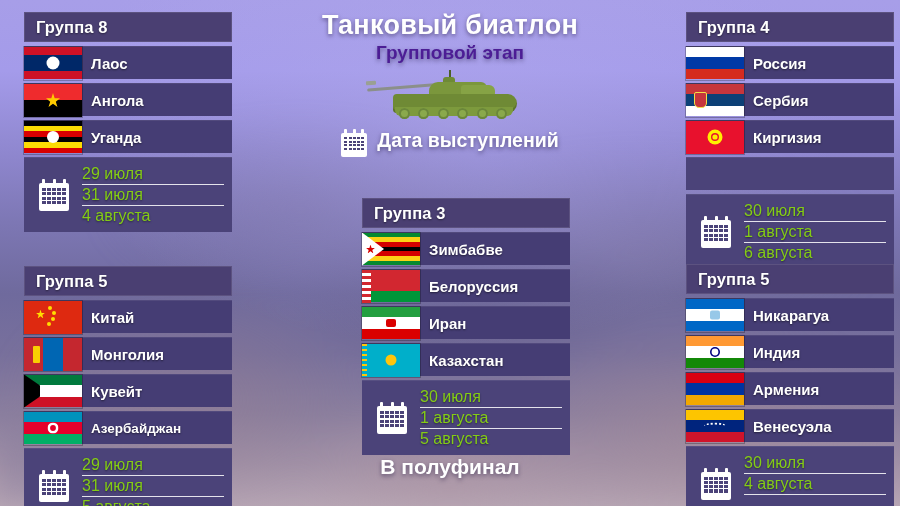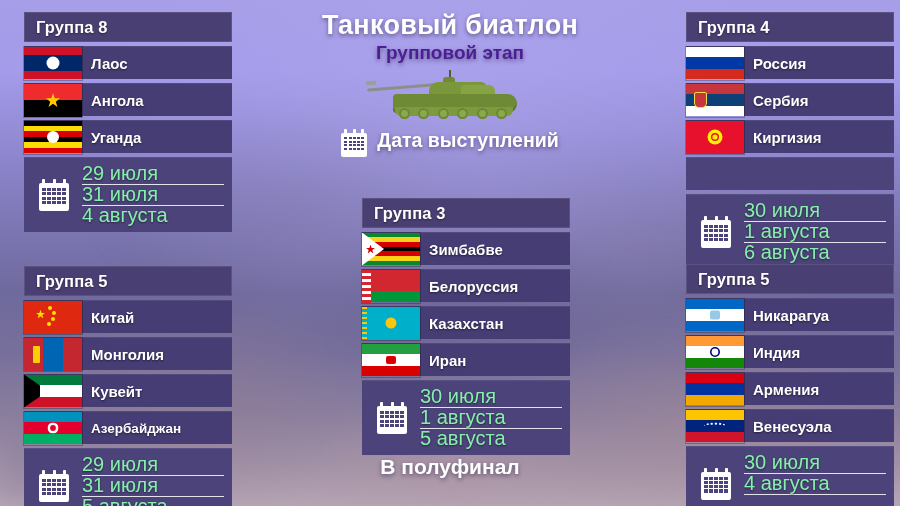--- a/index.html
+++ b/index.html
@@ -106,22 +106,22 @@
     position: relative;
     background: #4b4379;
     border-top: 1px solid rgba(255,255,255,.07);
     padding: 6px 8px 6px 8px;
     display: flex; align-items: center;
     min-height: 62px;
   }
   .cal-wrap { flex: 0 0 44px; display: flex; justify-content: center; }
   .date-list { flex: 1; margin-left: 6px; }
   .date-line {
-    color: #86efac;
-    font-size: 20px;
+    color: #84cc16;
+    font-size: 16px;
     font-weight: 400;
     line-height: 19px;
     border-bottom: 1.4px solid rgba(255,255,255,.85);
     padding-bottom: 1px;
     text-shadow: 0 1px 2px rgba(0,0,0,.45);
     min-height: 19px;
   }
   .date-line:last-child { border-bottom: none; }
   .date-line.ruled-last { border-bottom: 1.4px solid rgba(255,255,255,.85); }
 
@@ -527,37 +527,37 @@
             <div class="band" style="top:0;height:66%;background:#d22730"></div>
             <div class="band" style="top:66%;height:34%;background:#009639"></div>
             <div class="hoist" style="width:9px;background:#fff"></div>
             <div class="hoist" style="width:9px;background:repeating-linear-gradient(180deg,#d22730 0 3px,#fff 3px 6px)"></div>
           </div>
           <div class="country">Белоруссия</div>
         </div>
 
         <div class="row">
           <div class="flag">
-            <div class="band" style="top:0;height:100%;background:#00afca"></div>
-            <div class="emblem" style="width:11px;height:11px;background:#fec50c"></div>
-            <div class="hoist" style="width:5px;background:repeating-linear-gradient(180deg,#fec50c 0 2px,transparent 2px 5px)"></div>
-          </div>
-          <div class="country">Казахстан</div>
-        </div>
-
-        <div class="row">
-          <div class="flag">
             <div class="band" style="top:0;height:33.3%;background:#239f40"></div>
             <div class="band" style="top:33.3%;height:33.4%;background:#fff"></div>
             <div class="band" style="top:66.7%;height:33.3%;background:#da0000"></div>
             <div class="emblem" style="width:10px;height:8px;background:#da0000;border-radius:2px"></div>
           </div>
           <div class="country">Иран</div>
         </div>
 
+        <div class="row">
+          <div class="flag">
+            <div class="band" style="top:0;height:100%;background:#00afca"></div>
+            <div class="emblem" style="width:11px;height:11px;background:#fec50c"></div>
+            <div class="hoist" style="width:5px;background:repeating-linear-gradient(180deg,#fec50c 0 2px,transparent 2px 5px)"></div>
+          </div>
+          <div class="country">Казахстан</div>
+        </div>
+
       </div>
 
       <div class="dates">
         <div class="cal-wrap">
           <div class="cal">
             <div class="tabs">
                 <i></i>
                 <i></i>
                 <i></i>
               </div>

